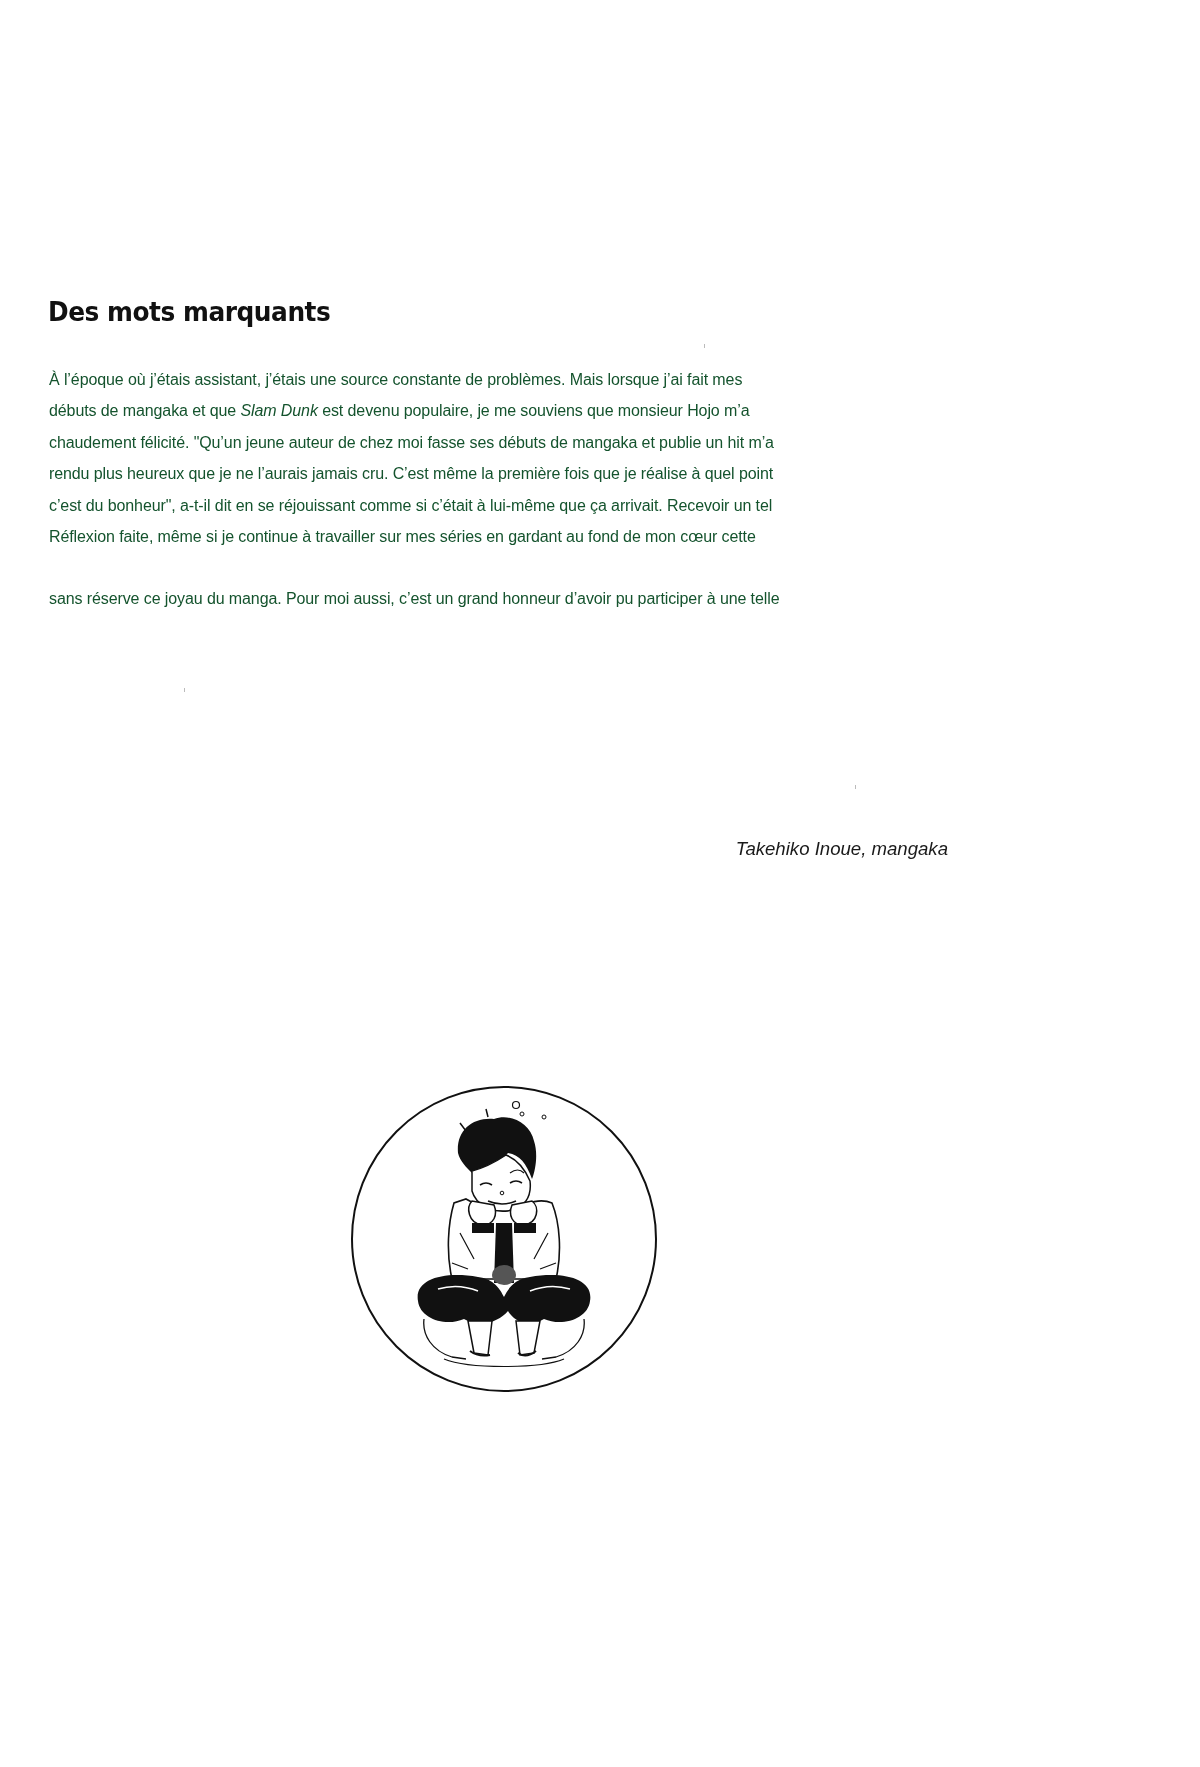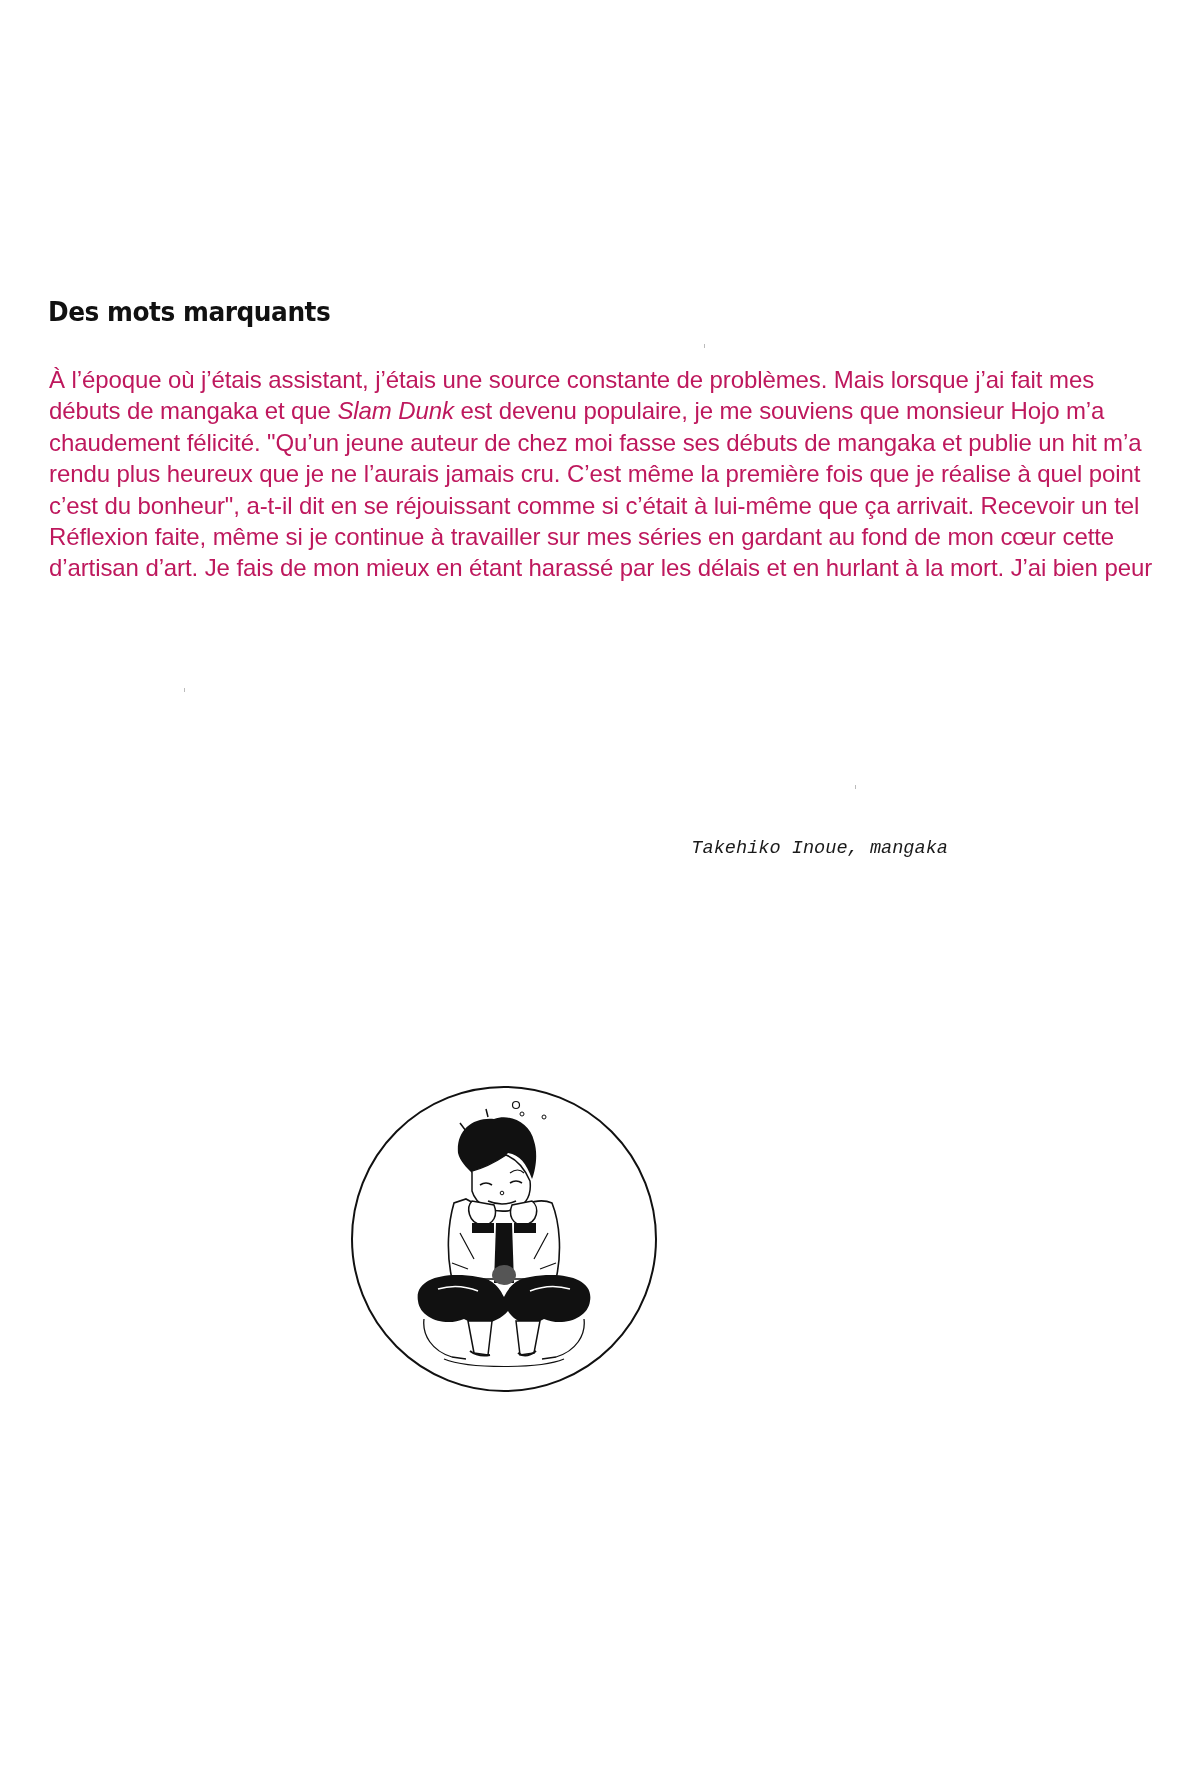--- a/index.html
+++ b/index.html
@@ -32,23 +32,23 @@
       transform: scaleX(0.92);
       transform-origin: left top;
       color: #111;
       margin: 0;
     }
     .body-text {
       position: absolute;
       left: 49px;
       top: 364px;
       width: 900px;
-      font-size: 24px;
+      font-size: 16px;
       line-height: 31.4px;
-      color: #be185d;
+      color: #14532d;
       letter-spacing: -0.1px;
     }
     .body-text p {
       margin: 0;
     }
     .body-text .line {
       display: block;
       white-space: nowrap;
     }
     .body-text em {
@@ -58,21 +58,20 @@
       height: 31px;
     }
     .signature {
       position: absolute;
       right: 252px;
       top: 838px;
       font-style: italic;
       font-size: 18.6px;
       color: #1a1a1a;
       white-space: nowrap;
-      font-family: Liberation Mono, monospace;
     }
     .illustration {
       position: absolute;
       left: 348px;
       top: 1083px;
       width: 312px;
       height: 312px;
     }
     .illustration svg {
       width: 100%;
@@ -98,25 +97,25 @@
     <p>
       <span class="line">À l’époque où j’étais assistant, j’étais une source constante de problèmes. Mais lorsque j’ai fait mes</span>
       <span class="line"><span>débuts de mangaka et que </span><em>Slam Dunk</em><span> est devenu populaire, je me souviens que monsieur Hojo m’a</span></span>
       <span class="line">chaudement félicité. "Qu’un jeune auteur de chez moi fasse ses débuts de mangaka et publie un hit m’a</span>
       <span class="line">rendu plus heureux que je ne l’aurais jamais cru. C’est même la première fois que je réalise à quel point</span>
       <span class="line">c’est du bonheur", a-t-il dit en se réjouissant comme si c’était à lui-même que ça arrivait. Recevoir un tel</span>
     </p>
 
     <p>
       <span class="line">Réflexion faite, même si je continue à travailler sur mes séries en gardant au fond de mon cœur cette</span>
-      <span class="line">d’artisan d’art. Je fais de mon mieux en étant harassé par les délais et en hurlant à la mort. J’ai bien peur</span>
     </p>
     <div class="para-gap"></div>
 
     <p>
+      <span class="line">sans réserve ce joyau du manga. Pour moi aussi, c’est un grand honneur d’avoir pu participer à une telle</span>
     </p>
   </div>
 
   <div class="signature">Takehiko Inoue, mangaka</div>
 
   <div class="speck" style="left:704px;top:344px;"></div>
   <div class="speck" style="left:184px;top:688px;"></div>
   <div class="speck" style="left:855px;top:785px;"></div>
 
   <div class="illustration">

